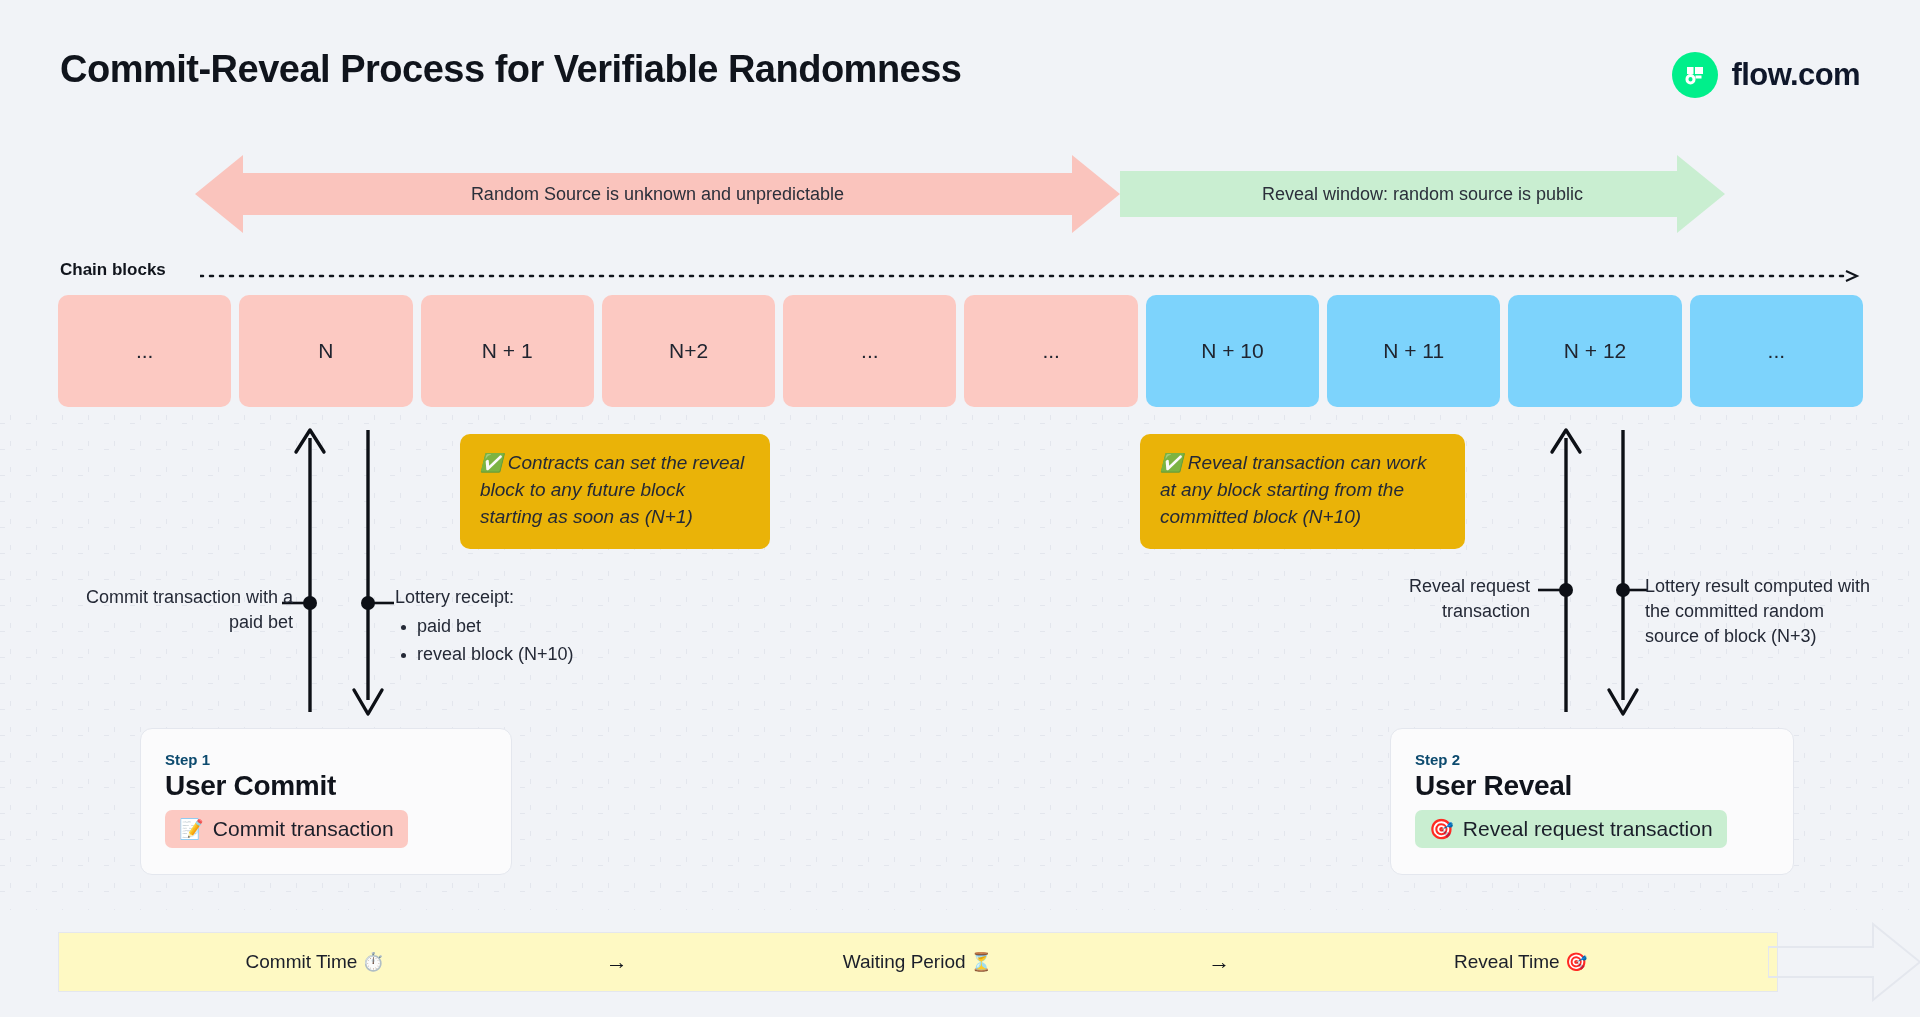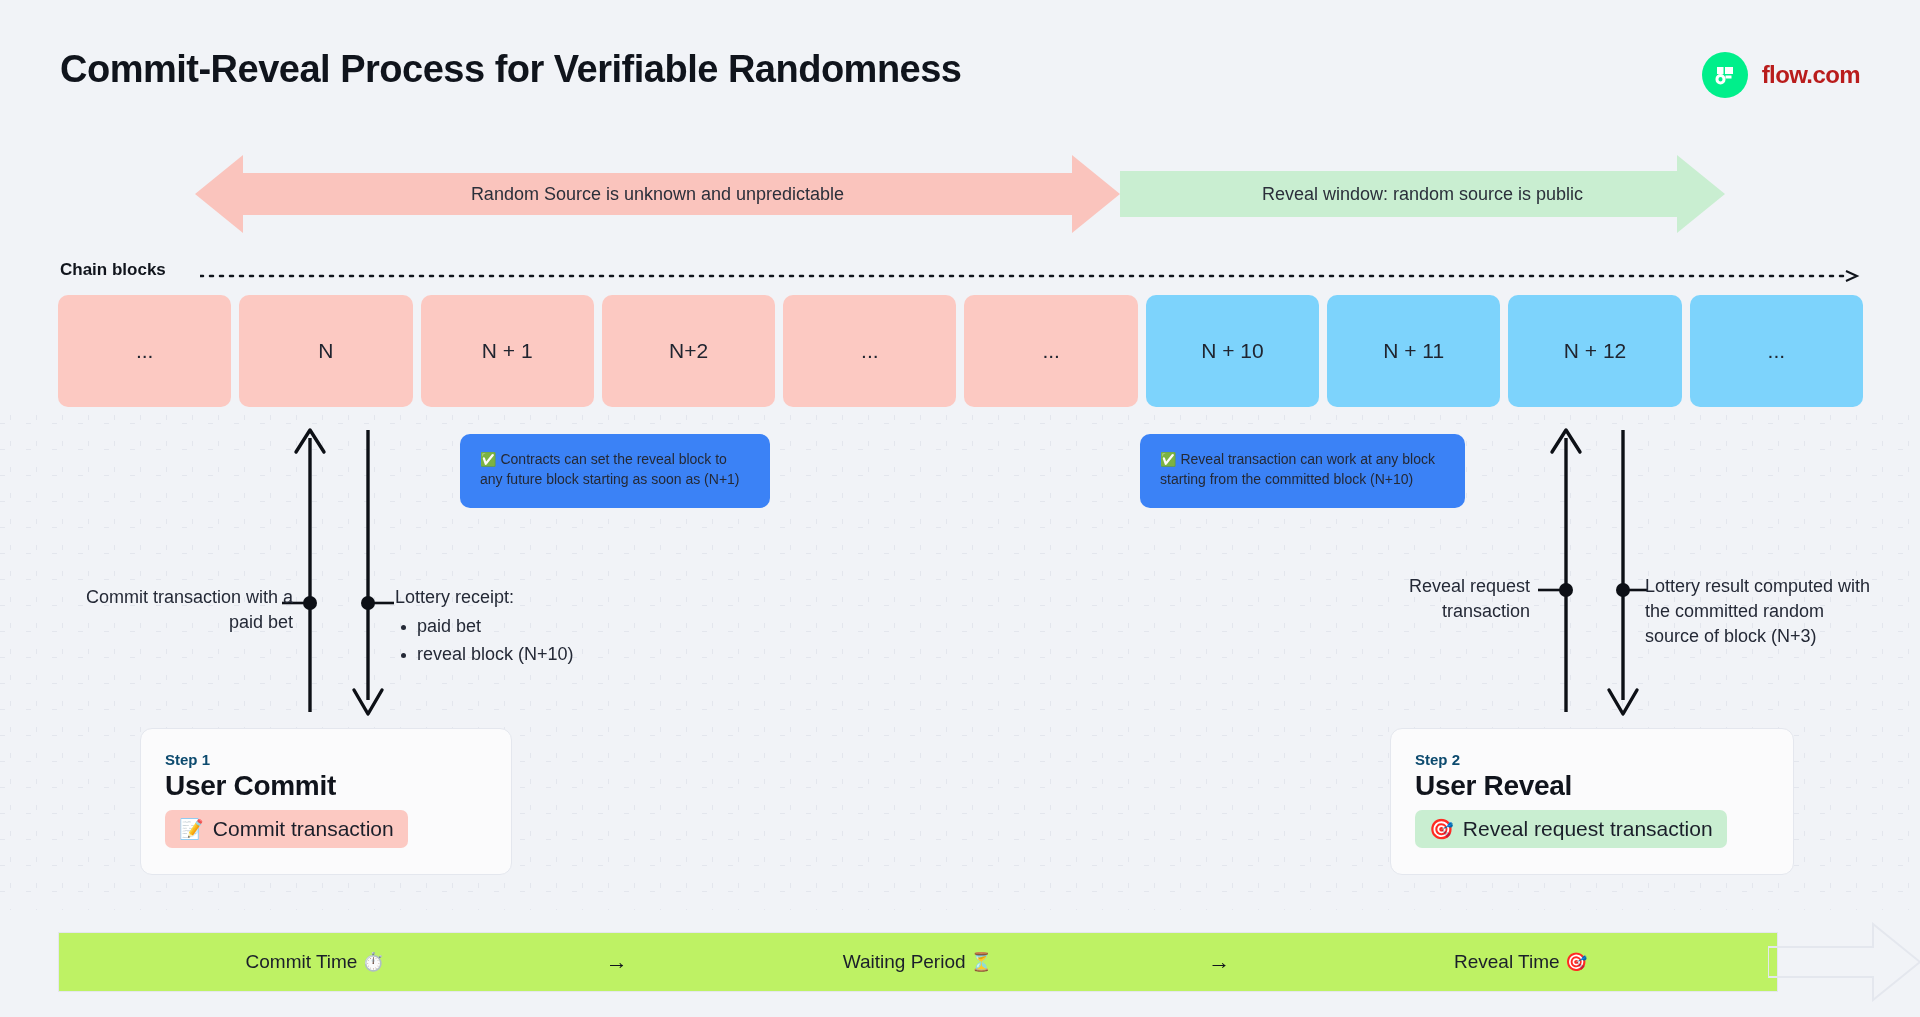--- a/index.html
+++ b/index.html
@@ -60,24 +60,24 @@
     align-items: center;
     gap: 14px;
   }
   .brand-mark {
     width: 46px; height: 46px;
     border-radius: 50%;
     background: #00ef8b;
     display: flex; align-items: center; justify-content: center;
   }
   .brand-name {
-    font-size: 24px;
+    font-size: 31px;
     font-weight: 700;
     letter-spacing: -0.6px;
-    color: #b91c1c;
+    color: #0f172a;
   }
 
   
   .banner-row {
     position: absolute;
     left: 195px;
     top: 155px;
     width: 1530px;
     height: 78px;
   }
@@ -139,26 +139,27 @@
     justify-content: center;
     font-size: 21px;
     color: #202530;
   }
   .block.pink  { background: #fcc9c2; }
   .block.green { background: #7dd3fc; }
 
   
   .note {
     position: absolute;
-    background: #3b82f6;
+    background: #eab308;
     border-radius: 10px;
     padding: 16px 20px 18px 20px;
-    font-size: 14px;
+    font-size: 19px;
     line-height: 1.42;
     color: #242936;
+    font-style: italic;
   }
   .note-commit { left: 460px; top: 434px; width: 310px; }
   .note-reveal { left: 1140px; top: 434px; width: 325px; }
 
   
   .connectors {
     position: absolute;
     left: 0; top: 0;
     width: 1920px; height: 1017px;
     pointer-events: none;
@@ -247,21 +248,21 @@
     position: absolute;
     left: 58px;
     top: 932px;
     width: 1805px;
     height: 60px;
   }
   .timeline-body {
     position: absolute;
     left: 0; top: 0;
     width: 1720px; height: 60px;
-    background: #bef264;
+    background: #fef9c3;
     border: 1px solid #e4e7ee;
     display: flex;
     align-items: center;
   }
   .tl-seg {
     flex: 1 1 0;
     text-align: center;
     font-size: 19px;
     color: #1b1f2a;
     white-space: nowrap;

